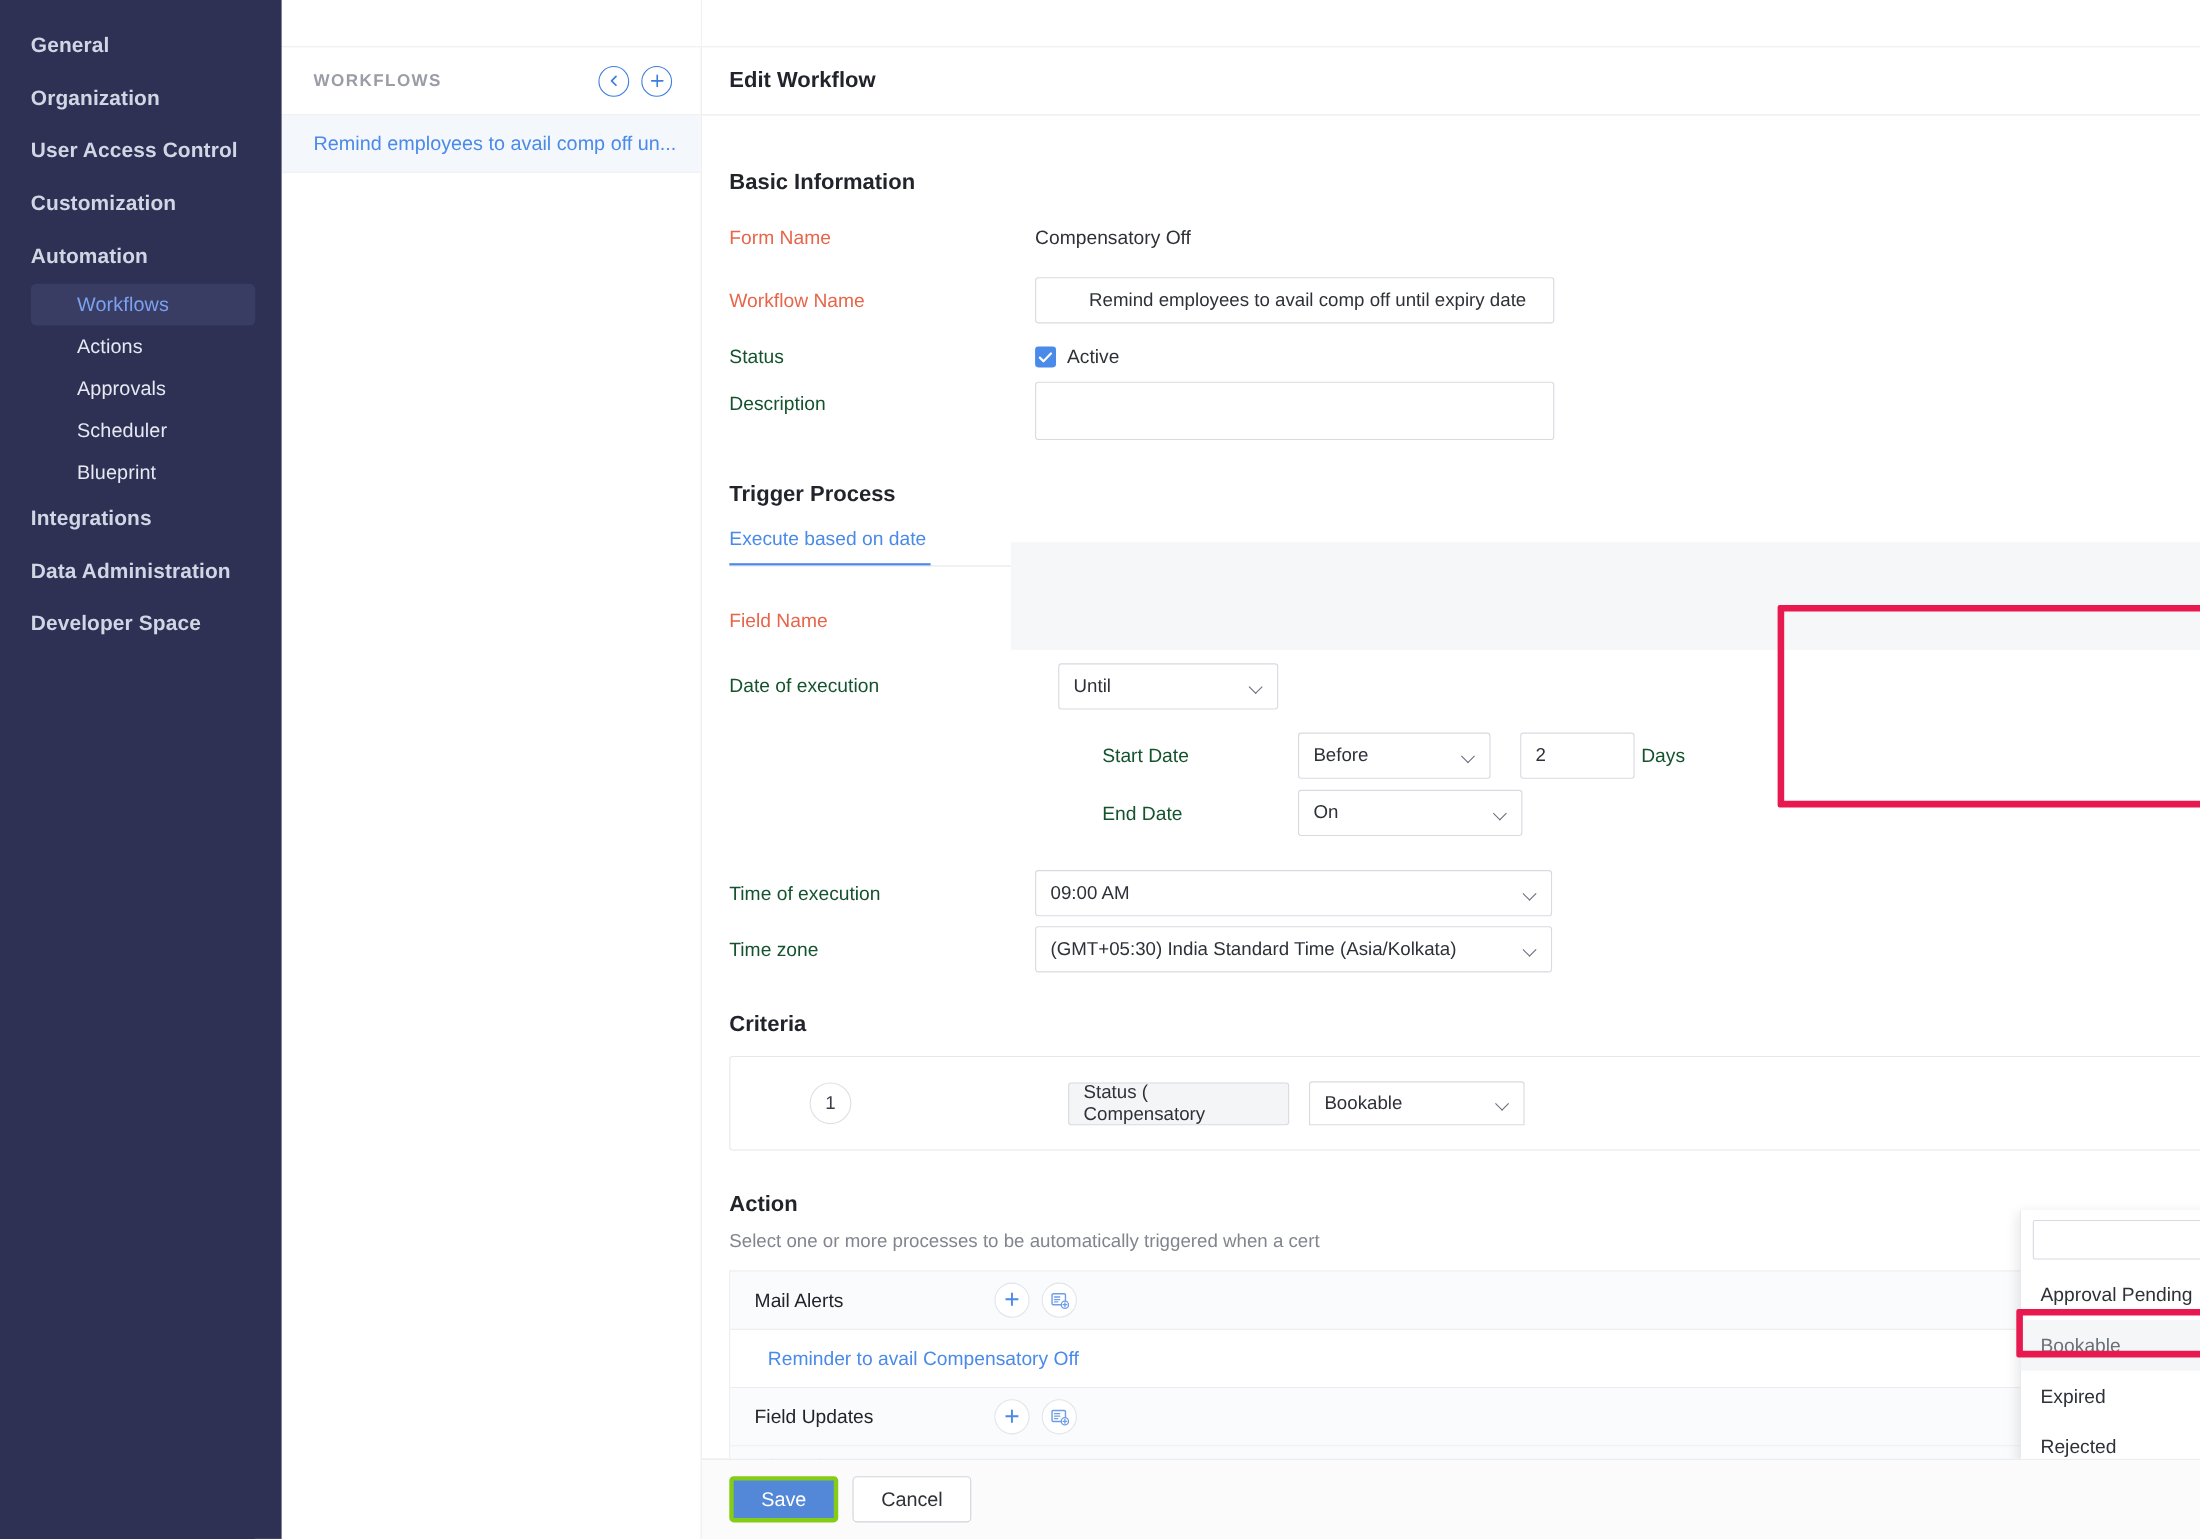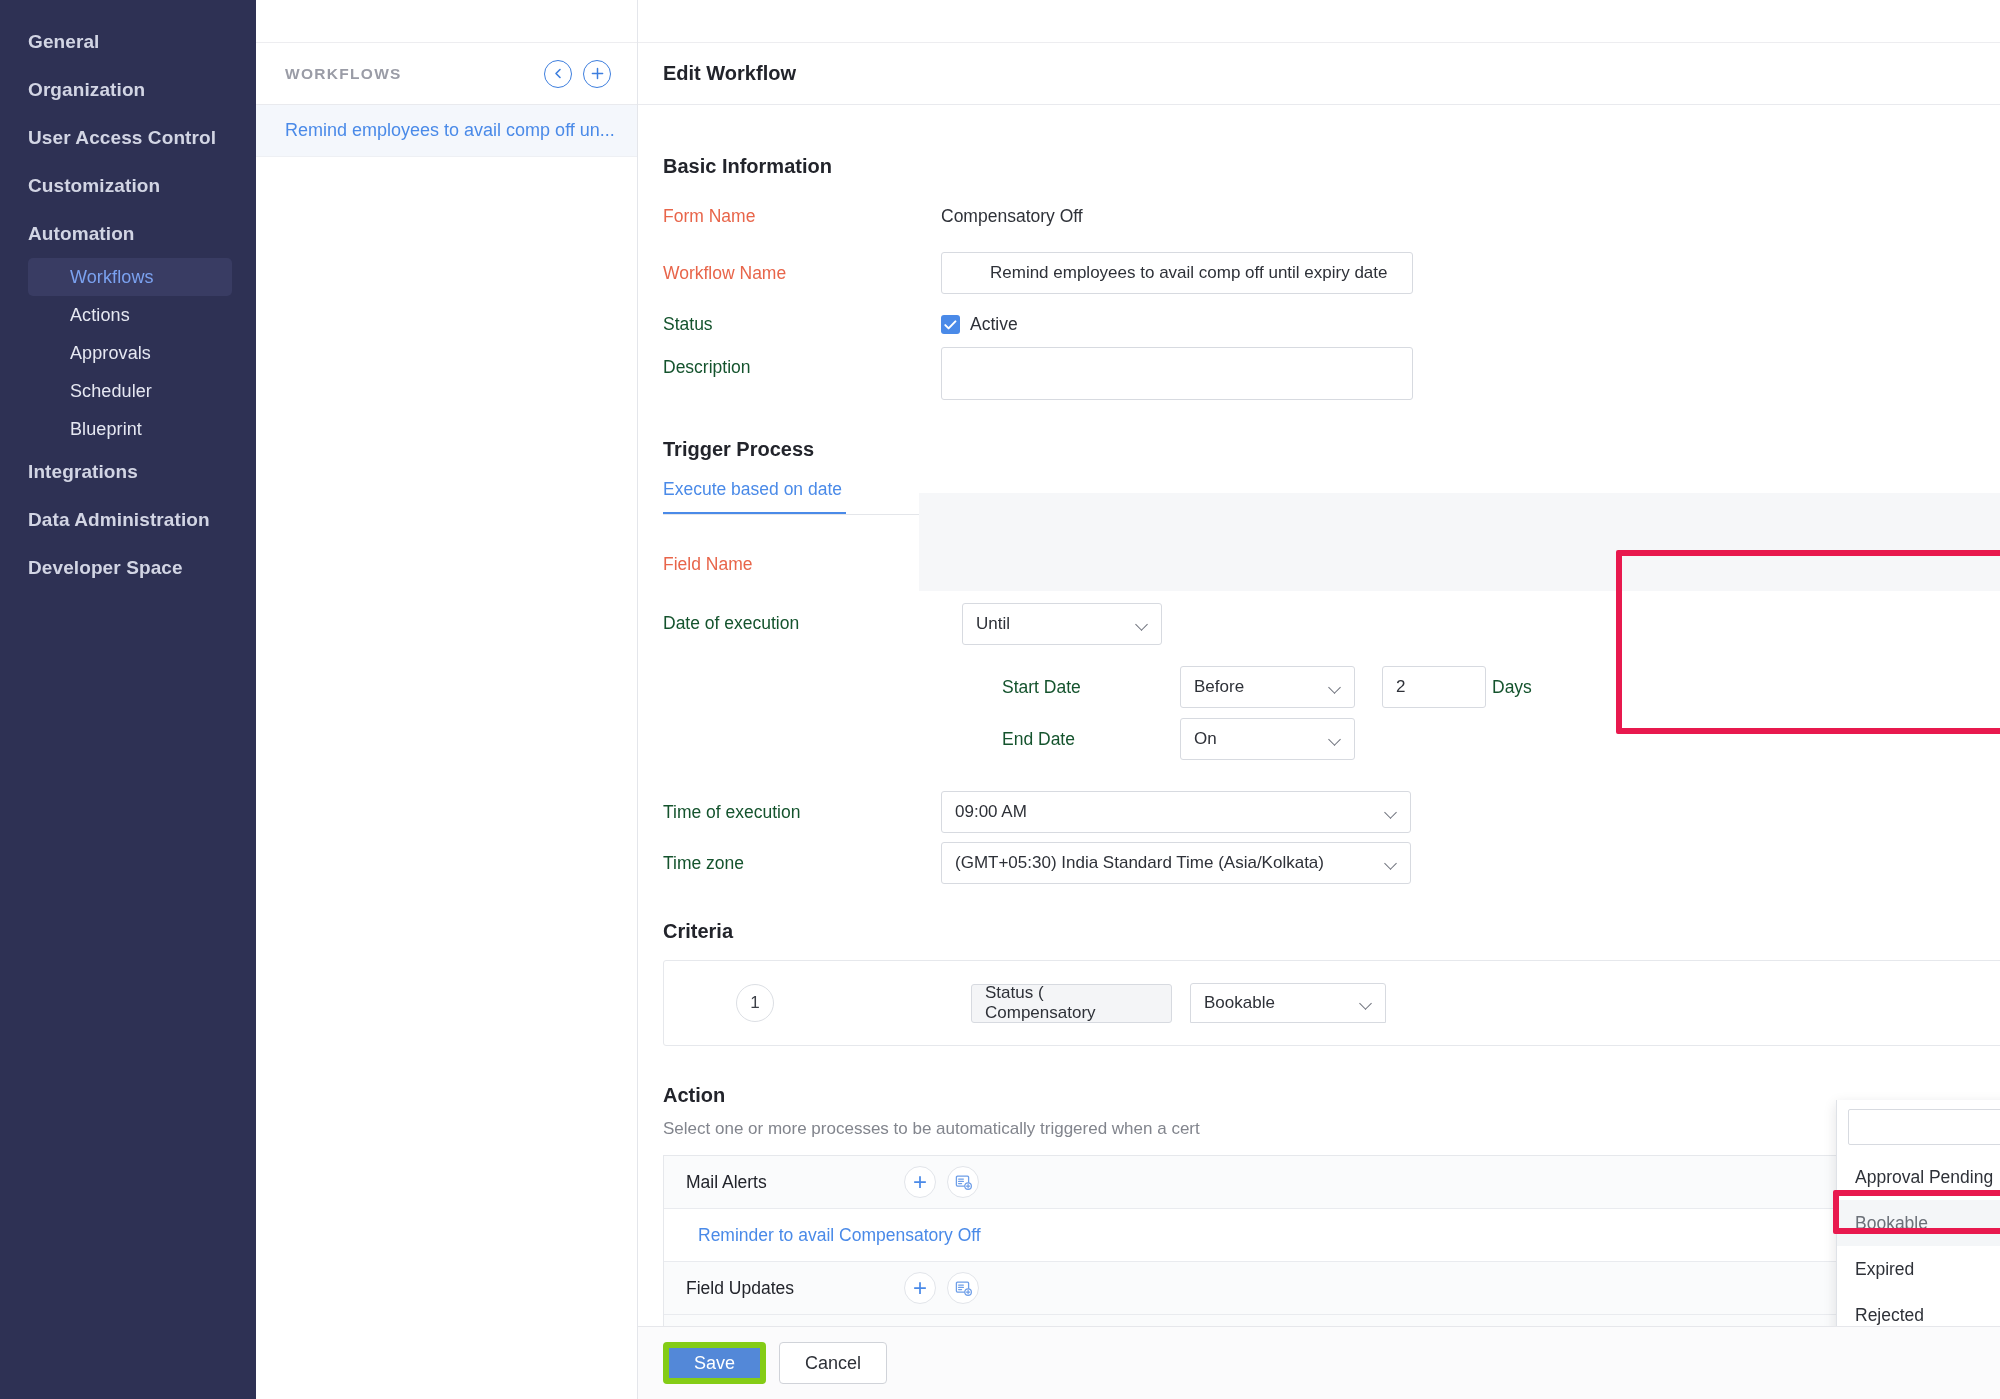--- a/index.html
+++ b/index.html
@@ -152,21 +152,21 @@
     width: 32px; height: 32px; border-radius: 50%; border: 1px solid #e2e5ea;
     background: #fff; display: flex; align-items: center; justify-content: center;
     cursor: pointer; margin-right: 11px;
   }
   .plus-g { color: #4a8ae8; font-size: 24px; line-height: 0.8; font-weight: 400; }
 
   .btn {
     height: 42px; padding: 0 25px; border-radius: 4px; font-size: 18px;
     display: inline-flex; align-items: center; justify-content: center; cursor: pointer;
   }
-  .btn-primary { background: #5388d8; color: #fff; border: 6px solid #84cc16; }
+  .btn-primary { background: #5388d8; color: #fff; border: 4px solid #84cc16; }
   .btn-ghost { background: #fff; color: #2e3138; border: 1px solid #d0d3d9; }
 
   
   .dd-panel {
     position: absolute; z-index: 20; background: #fff;
     border: 1px solid #dfe2e7; border-top: none; border-radius: 0 0 3px 3px;
     box-shadow: 0 4px 13px rgba(20,25,40,.13);
   }
   .dd-search {
     height: 36px; margin: 9px 12px 9px 11px; border: 1px solid #d7dae0;
@@ -319,21 +319,21 @@
                 <span class="cv">Before</span>
                 <span class="chev"></span>
               </div>
               <div class="txtbox" style="width:104px; margin-left:27px;">
                 <span>2</span>
               </div>
               <div class="lbl" style="margin-left:6px;">Days</div>
             </div>
             <div class="row" style="margin-top:10px;">
               <div class="lbl" style="width:218px; padding-left:40px;">End Date</div>
-              <div class="selbox" style="width:175px;">
+              <div class="selbox" style="width:204px;">
                 <span class="cv">On</span>
                 <span class="chev"></span>
               </div>
             </div>
           </div>
         </div>
       </div>
 
       <div class="row" style="margin-top:31px;">
         <div class="lblcol lbl">Time of execution</div>

